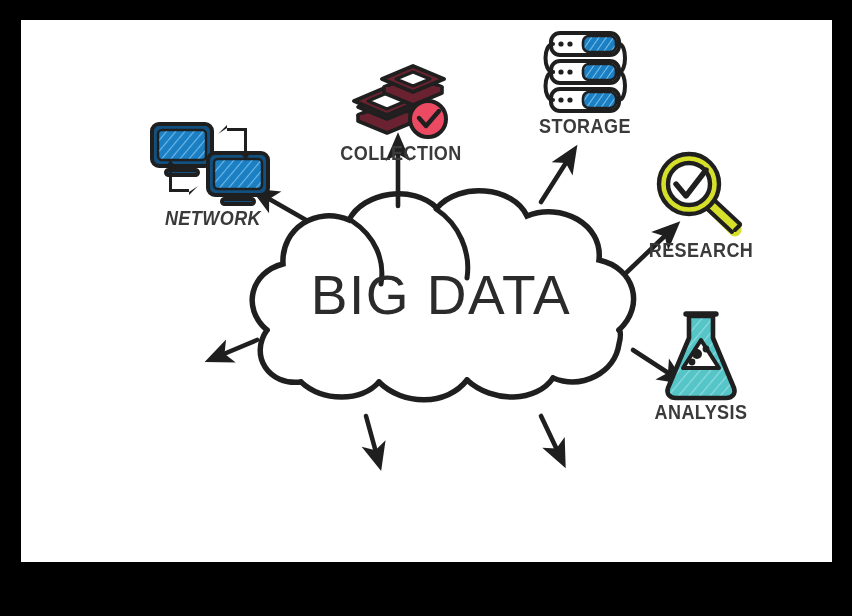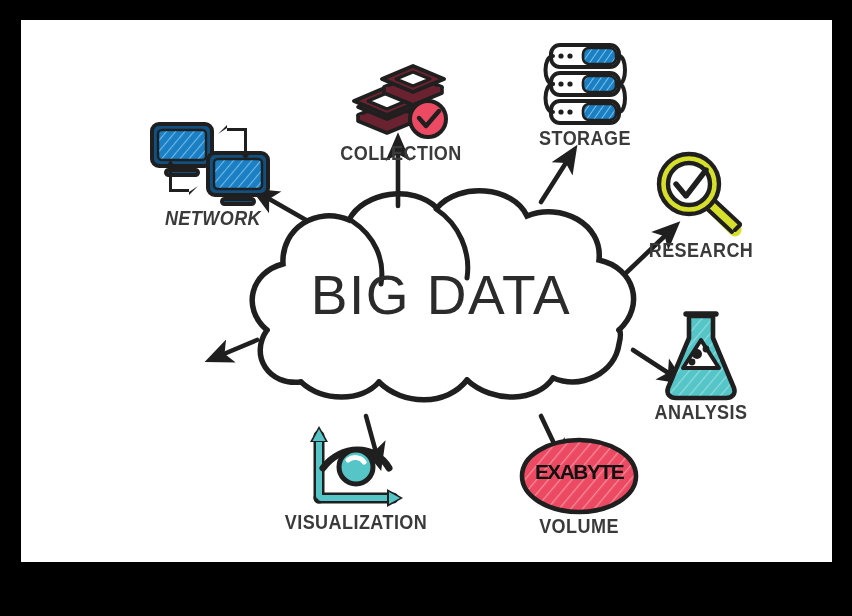--- a/index.html
+++ b/index.html
@@ -164,21 +164,21 @@
             <path d="M56 18 L73 11 L90 18 L73 25 Z" fill="#ffffff" stroke="#1f1f1f" stroke-width="3" stroke-linejoin="round"></path>
           </g>
 
           <circle cx="88" cy="58" r="18" fill="#ec4a63" stroke="#1f1f1f" stroke-width="4"></circle>
           <path d="M79 57 L86 65 L99 50" fill="none" stroke="#1f1f1f" stroke-width="4.4" stroke-linecap="round" stroke-linejoin="round"></path>
         </svg>
       </div>
       <div class="label" style="font-size:20px;">COLLECTION</div>
     </div>
 
-    <div class="node" style="left:490px; top:20px; width:148px; height:116px;">
+    <div class="node" style="left:490px; top:8px; width:148px; height:116px;">
       <div class="icon-box" style="height:88px;">
         <svg width="92" height="88" viewBox="0 0 92 88">
           <defs>
             <pattern id="hatchBlue" width="6" height="6" patternTransform="rotate(35)" patternUnits="userSpaceOnUse">
               <rect width="6" height="6" fill="#1b7fc4"></rect>
               <line x1="0" y1="0" x2="0" y2="6" stroke="#7cc0e8" stroke-width="2"></line>
             </pattern>
           </defs>
           <g stroke="#1f1f1f" stroke-width="4" stroke-linejoin="round">
 
@@ -275,59 +275,17 @@
             <path d="M45 30 L27 58 L63 58 Z" fill="#ffffff" stroke-width="4"></path>
             <circle cx="41" cy="44" r="5" fill="#1f1f1f" stroke="none"></circle>
             <circle cx="50" cy="39" r="3.4" fill="#1f1f1f" stroke="none"></circle>
             <circle cx="36" cy="52" r="3.4" fill="#1f1f1f" stroke="none"></circle>
           </g>
         </svg>
       </div>
       <div class="label" style="font-size:20px;">ANALYSIS</div>
     </div>
 
-    <div class="node" style="left:478px; top:408px; width:160px; height:118px;">
-      <div class="icon-box" style="height:88px; position:relative;">
-        <svg width="124" height="84" viewBox="0 0 124 84">
-          <defs>
-            <pattern id="hatchPink" width="9" height="9" patternTransform="rotate(40)" patternUnits="userSpaceOnUse">
-              <rect width="9" height="9" fill="#ec4a63"></rect>
-              <line x1="0" y1="0" x2="0" y2="9" stroke="#f4899a" stroke-width="2.6"></line>
-            </pattern>
-          </defs>
-          <ellipse cx="62" cy="44" rx="57" ry="36" fill="url(#hatchPink)" stroke="#1f1f1f" stroke-width="4.6"></ellipse>
-        </svg>
-        <div class="vol-text">
-          <span>EXABYTE</span>
-        </div>
-      </div>
-      <div class="label" style="font-size:20px;">VOLUME</div>
-    </div>
-
-    <div class="node" style="left:240px; top:400px; width:190px; height:122px;">
-      <div class="icon-box" style="height:92px;">
-        <svg width="110" height="92" viewBox="0 0 110 92">
-          <g fill="none" stroke="#1f1f1f" stroke-width="11" stroke-linecap="round" stroke-linejoin="round">
-            <path d="M18 78 L18 16"></path>
-            <path d="M18 78 L92 78"></path>
-          </g>
-          <g fill="none" stroke="#55c5c8" stroke-width="6" stroke-linecap="round" stroke-linejoin="round">
-            <path d="M18 76 L18 18"></path>
-            <path d="M20 78 L88 78"></path>
-          </g>
-
-          <path d="M18 6 L27 22 L9 22 Z" fill="#1f1f1f"></path>
-          <path d="M18 9 L24.5 21 L11.5 21 Z" fill="#55c5c8"></path>
-          <path d="M102 78 L86 87 L86 69 Z" fill="#1f1f1f"></path>
-          <path d="M99 78 L88 84 L88 72 Z" fill="#55c5c8"></path>
-
-          <path d="M22 48 C 40 24, 74 24, 88 48" fill="none" stroke="#1f1f1f" stroke-width="7" stroke-linecap="round"></path>
-          <path d="M22 48 C 40 70, 74 70, 88 48" fill="none" stroke="#1f1f1f" stroke-width="5" stroke-linecap="round" opacity="0"></path>
-          <circle cx="55" cy="47" r="17" fill="#55c5c8" stroke="#1f1f1f" stroke-width="5"></circle>
-          <path d="M47 40 C 52 36, 60 37, 63 42" fill="none" stroke="#ffffff" stroke-width="5" stroke-linecap="round"></path>
-        </svg>
-      </div>
-      <div class="label" style="font-size:20px;">VISUALIZATION</div>
-    </div>
+
 
 
   </div>
 </div>
 
 </body></html>

